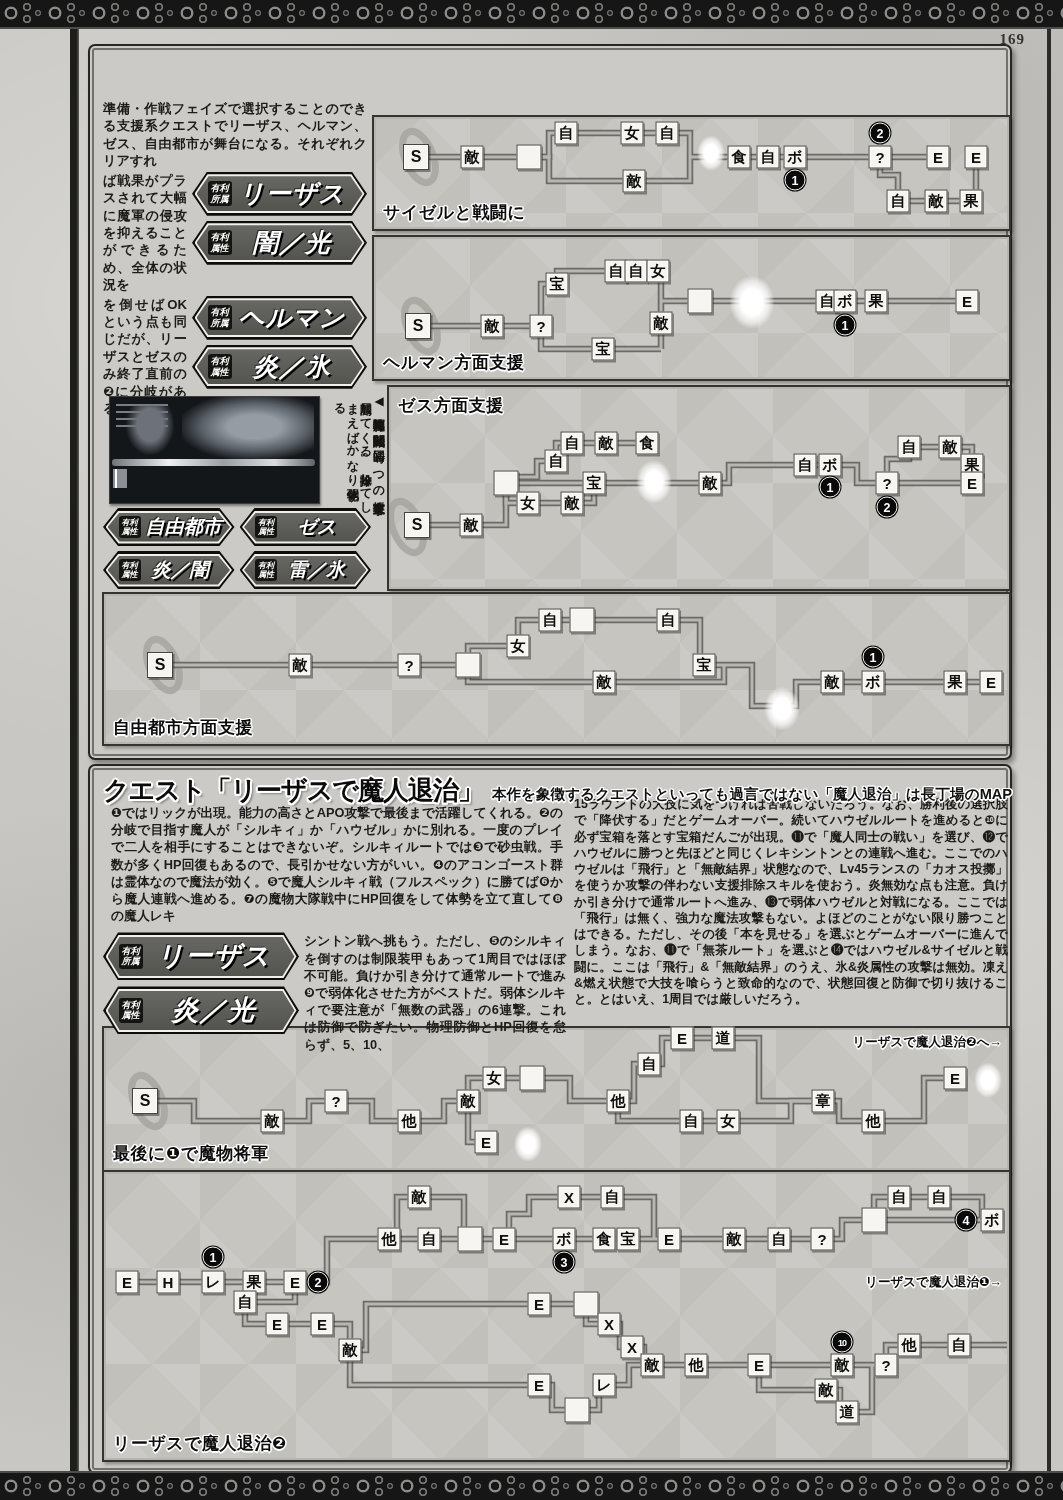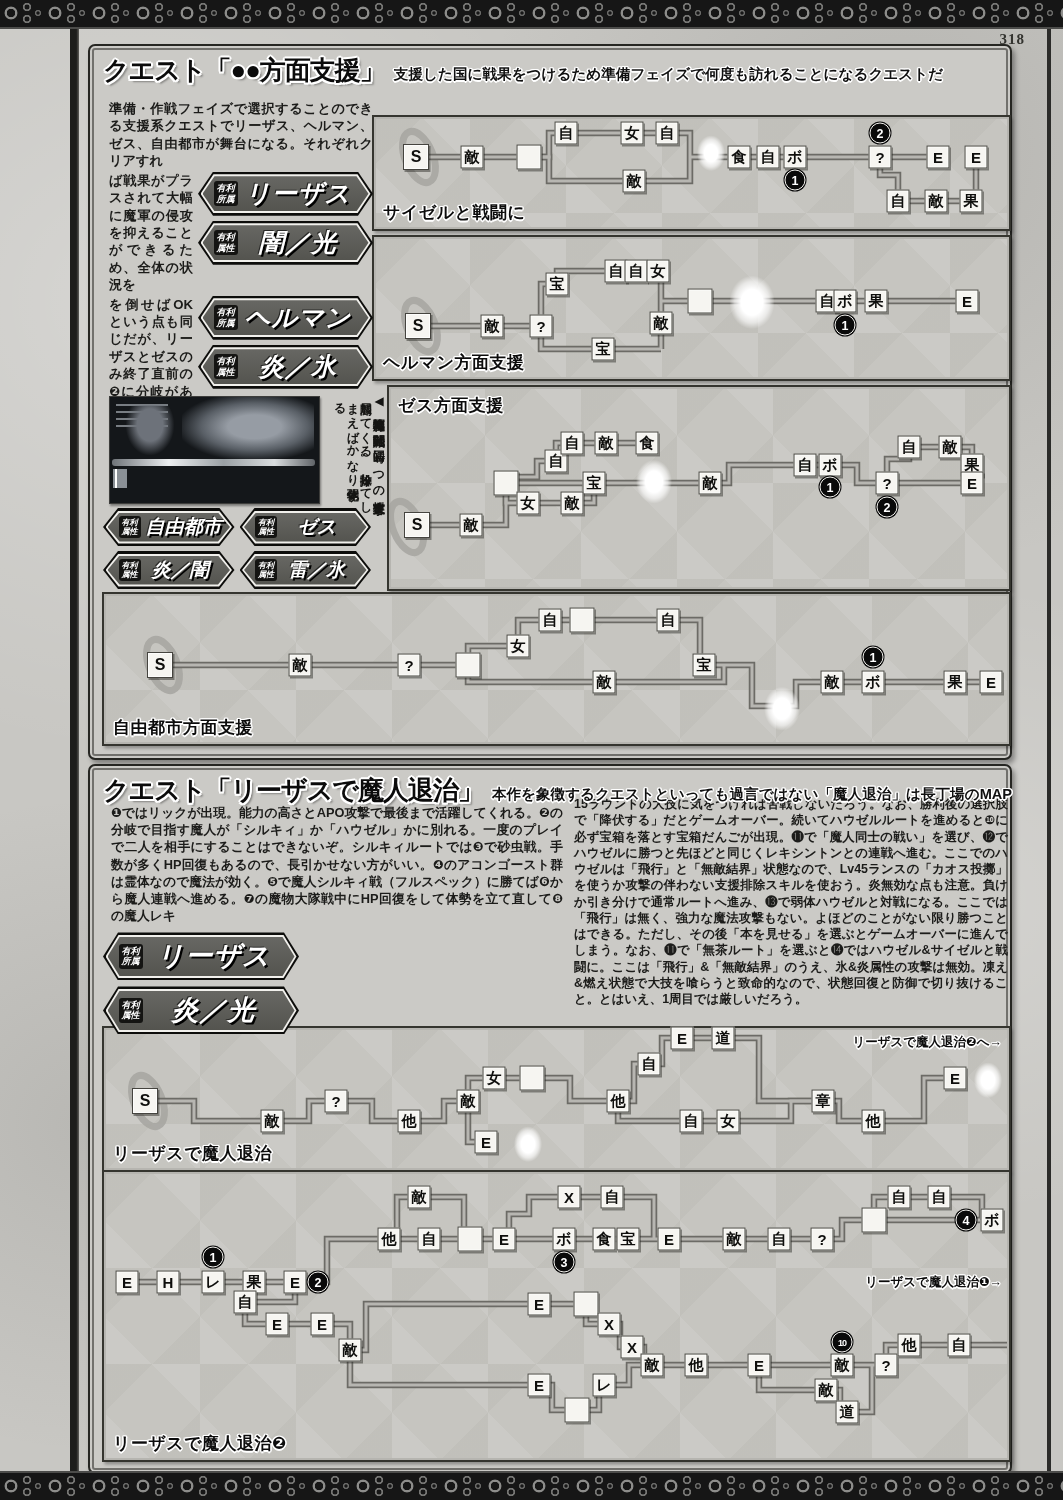--- a/index.html
+++ b/index.html
@@ -36,21 +36,21 @@
     0 -1.5px 0 #fff,0 1.5px 0 #fff,-1.5px 0 0 #fff,1.5px 0 0 #fff;}
   .phead{position:absolute;left:13px;top:7px;right:10px;display:flex;align-items:flex-end;gap:9px;
     white-space:nowrap;z-index:3;}
   .ptitle{font-size:26px;font-weight:900;letter-spacing:-1px;color:#0b0b0b;
     text-shadow:-1.5px -1.5px 0 #fff,1.5px -1.5px 0 #fff,-1.5px 1.5px 0 #fff,1.5px 1.5px 0 #fff,
     0 -2px 0 #fff,0 2px 0 #fff,-2px 0 0 #fff,2px 0 0 #fff,3px 3px 2px rgba(0,0,0,.35);}
   .psub{font-size:14.6px;font-weight:900;color:#101010;padding-bottom:4px;}
   
   .col{position:absolute;font-size:13.2px;line-height:1.32;font-weight:600;color:#1c1c1a;
     text-align:justify;z-index:2;}
-  #p1-col{left:19px;top:54px;width:264px;}
+  #p1-col{left:13px;top:54px;width:264px;}
   #p2-col1{left:13px;top:30px;width:468px;font-size:12.8px;line-height:1.345;}
   #p2-col2{left:484px;top:30px;width:434px;font-size:12.4px;line-height:1.31;}
   .wrap-row{display:flex;gap:5px;align-items:flex-start;margin-top:2px;}
   .narrow{width:84px;flex:none;}
   .p2narrow{width:262px;flex:none;}
   .bstack{display:flex;flex-direction:column;gap:5px;flex:1;}
   .bstack2{display:flex;flex-direction:column;gap:6px;width:196px;flex:none;}
   
   .bdg{position:relative;height:44px;}
   .bdg.small{height:38px;}
@@ -111,27 +111,23 @@
   .nd.flame-lg{width:58px;height:66px;}
 </style>
 </head>
 <body>
 
 <div class="page">
   <div class="orn top"></div>
   <div class="orn bot"></div>
   <div class="sidebar-l"></div>
   <div class="sidebar-r"></div>
-  <div class="pageno">318</div>
+  <div class="pageno">169</div>
 
   <div class="panel" id="p1">
-    <div class="phead">
-      <span class="ptitle">クエスト「●●方面支援」</span>
-      <span class="psub halo">支援した国に戦果をつけるため準備フェイズで何度も訪れることになるクエストだ</span>
-    </div>
     <div class="col" id="p1-col">
       <p style="margin:0">準備・作戦フェイズで選択することのできる支援系クエストでリーザス、ヘルマン、ゼス、自由都市が舞台になる。それぞれクリアすれ</p>
       <div class="wrap-row">
         <p class="narrow" style="margin:0">ば戦果がプラスされて大幅に魔軍の侵攻を抑えることができるため、全体の状況を</p>
         <div class="bstack">
             <div class="bdg">
               <i class="o1"></i>
               <i class="o2"></i>
               <i class="o3">
                 <span class="blab">有利
@@ -383,20 +379,21 @@
             <div class="bdg big">
               <i class="o1"></i>
               <i class="o2"></i>
               <i class="o3">
                 <span class="blab">有利
 属性</span>
                 <span class="bval">炎／光</span>
               </i>
             </div>
           </div>
+        <p class="p2narrow" style="margin:0">シントン戦へ挑もう。ただし、❺のシルキィを倒すのは制限装甲もあって1周目ではほぼ不可能。負けか引き分けて通常ルートで進み❾で弱体化させた方がベストだ。弱体シルキィで要注意が「無数の武器」の6連撃。これは防御で防ぎたい。物理防御とHP回復を怠らず、5、10、</p>
       </div>
     </div>
     <div class="col" id="p2-col2">
       <p style="margin:0">15ラウンドの大技に気をつければ苦戦しないだろう。なお、勝利後の選択肢で「降伏する」だとゲームオーバー。続いてハウゼルルートを進めると❿に必ず宝箱を落とす宝箱だんごが出現。⓫で「魔人同士の戦い」を選び、⓬でハウゼルに勝つと先ほどと同じくレキシントンとの連戦へ進む。ここでのハウゼルは「飛行」と「無敵結界」状態なので、Lv45ランスの「カオス投擲」を使うか攻撃の伴わない支援排除スキルを使おう。炎無効な点も注意。負けか引き分けで通常ルートへ進み、⓭で弱体ハウゼルと対戦になる。ここでは「飛行」は無く、強力な魔法攻撃もない。よほどのことがない限り勝つことはできる。ただし、その後「本を見せる」を選ぶとゲームオーバーに進んでしまう。なお、⓫で「無茶ルート」を選ぶと⓮ではハウゼル&amp;サイゼルと戦闘に。ここは「飛行」&amp;「無敵結界」のうえ、氷&amp;炎属性の攻撃は無効。凍え&amp;燃え状態で大技を喰らうと致命的なので、状態回復と防御で切り抜けること。とはいえ、1周目では厳しいだろう。</p>
     </div>
   <div class="chart" style="left: 12px; top: 260px; width: 905px; height: 142px;">
         <svg width="905" height="142" viewBox="0 0 905 142">
           <ellipse cx="44" cy="73" rx="14" ry="27" transform="rotate(-22 44 73)" fill="none" stroke="#a6a5a0" stroke-width="7" opacity=".85"></ellipse>
           <polyline points="41,73 90,73 90,93 205,93 205,73 268,73 268,93 340,93 340,73 364,73" fill="none" stroke="#6c6b66" stroke-width="6.5" stroke-linejoin="miter"></polyline>
           <polyline points="364,73 364,50 428,50" fill="none" stroke="#6c6b66" stroke-width="6.5" stroke-linejoin="miter"></polyline>
@@ -425,21 +422,21 @@
         <div class="nd box" style="left: 514px; top: 73px;">他</div>
         <div class="nd box" style="left: 545px; top: 36px;">自</div>
         <div class="nd box" style="left: 578px; top: 10px;">E</div>
         <div class="nd box" style="left: 619px; top: 10px;">道</div>
         <div class="nd box" style="left: 587px; top: 93px;">自</div>
         <div class="nd box" style="left: 624px; top: 93px;">女</div>
         <div class="nd box" style="left: 719px; top: 73px;">章</div>
         <div class="nd box" style="left: 769px; top: 93px;">他</div>
         <div class="nd box" style="left: 851px; top: 50px;">E</div>
         <div class="nd flame" style="left: 884px; top: 50px;"></div>
-        <div class="clabel halo" style="left: 9px; bottom: 5px;">リーザスで魔人退治</div>
+        <div class="clabel halo" style="left: 9px; bottom: 5px;">最後に❶で魔物将軍</div>
         <div class="cnote halo" style="right: 7px; top: 6px;">リーザスで魔人退治❷へ→</div>
       </div>
       <div class="chart" style="left: 12px; top: 404px; width: 905px; height: 288px;">
         <svg width="905" height="288" viewBox="0 0 905 288">
           <polyline points="23,110 205,110" fill="none" stroke="#6c6b66" stroke-width="6.5" stroke-linejoin="miter"></polyline>
           <polyline points="205,110 223,110 223,67 718,67" fill="none" stroke="#6c6b66" stroke-width="6.5" stroke-linejoin="miter"></polyline>
           <polyline points="293,67 293,25 360,25 360,60" fill="none" stroke="#6c6b66" stroke-width="6.5" stroke-linejoin="miter"></polyline>
           <polyline points="405,67 405,42 425,42 425,25 550,25 550,67" fill="none" stroke="#6c6b66" stroke-width="6.5" stroke-linejoin="miter"></polyline>
           <polyline points="718,67 738,67 738,48 758,48" fill="none" stroke="#6c6b66" stroke-width="6.5" stroke-linejoin="miter"></polyline>
           <polyline points="770,38 770,25 878,25 878,48" fill="none" stroke="#6c6b66" stroke-width="6.5" stroke-linejoin="miter"></polyline>

